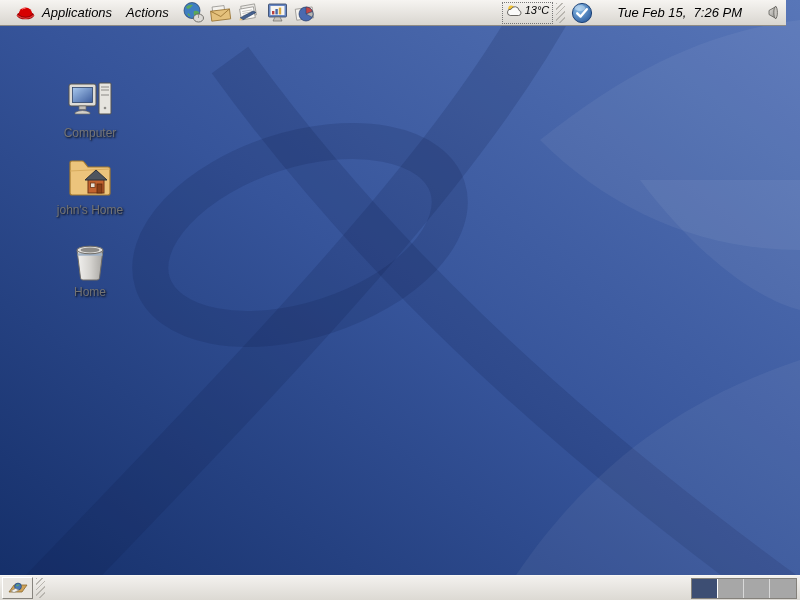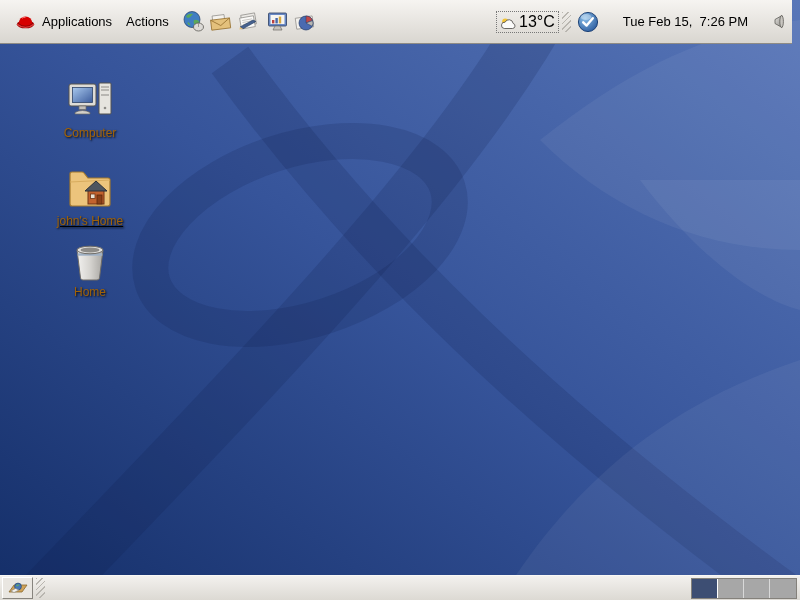--- a/index.html
+++ b/index.html
@@ -6,54 +6,54 @@
   body{
     width:800px;height:600px;overflow:hidden;position:relative;
     font-family:"Liberation Sans","DejaVu Sans",sans-serif;
     -webkit-font-smoothing:antialiased;
   }
   
   .wall{position:absolute;top:0;left:0;width:800px;height:600px;z-index:0;}
 
   
   .top-panel{
-    position:absolute;top:0;left:0;right:8px;height:44px;box-sizing:border-box;
+    position:absolute;top:0;left:0;right:14px;height:26px;box-sizing:border-box;
     background:linear-gradient(#f6f4f1,#d9d6d0);
     border-bottom:1px solid #8e8b85;
-    display:flex;align-items:center;z-index:10;color:#000;
+    display:flex;align-items:center;z-index:10;color:#000;font-style:italic;
   }
   .hat{margin-left:16px;display:flex;align-items:center;}
   .menu-item{font-size:13px;padding:0 7px;height:100%;display:flex;align-items:center;cursor:default;}
   .launchers{display:flex;align-items:center;gap:3px;margin-left:5px;}
   .launcher{width:25px;height:24px;display:flex;align-items:center;justify-content:center;}
   .spacer{flex:1;}
   .weather-applet{
-    display:flex;align-items:flex-end;gap:2px;border:1px dotted #777;
-    padding:1px 3px;font-size:16px;height:18px;
+    display:flex;align-items:flex-start;gap:2px;border:1px dotted #777;
+    padding:1px 3px;font-size:11px;height:18px;
   }
   .panel-handle{
     width:9px;height:20px;margin:0 3px;
     background:repeating-linear-gradient(135deg,#b9b6b0 0px,#b9b6b0 1px,rgba(0,0,0,0) 1px,rgba(0,0,0,0) 4px);
   }
   .check-wrap{display:flex;align-items:center;margin:0 3px;}
   .clock{font-size:13px;white-space:pre;margin:0 21px;}
   .volume-wrap{display:flex;align-items:center;margin-right:6px;}
 
   
   .desktop{position:absolute;top:26px;left:0;right:0;bottom:25px;z-index:1;}
   .dicon{
     position:absolute;left:35px;width:110px;
     display:flex;flex-direction:column;align-items:center;cursor:default;
   }
   .dicon-label{
-    margin-top:2px;color:#a16207;font-size:12px;line-height:14px;
+    margin-top:2px;color:#737373;font-size:12px;line-height:14px;
     text-shadow:1px 1px 2px rgba(0,0,0,0.9);
   }
   .dicon-computer{top:54px;}
-  .dicon-home{top:142px;text-decoration:underline;}
+  .dicon-home{top:131px;}
   .dicon-trash{top:215px;}
 
   
   .bottom-panel{
     position:absolute;left:0;right:0;bottom:0;height:25px;box-sizing:border-box;
     background:linear-gradient(#f3f1ee,#dcd9d3);
     border-top:1px solid #f9f8f6;
     display:flex;align-items:center;z-index:10;
   }
   .show-desktop-btn{

